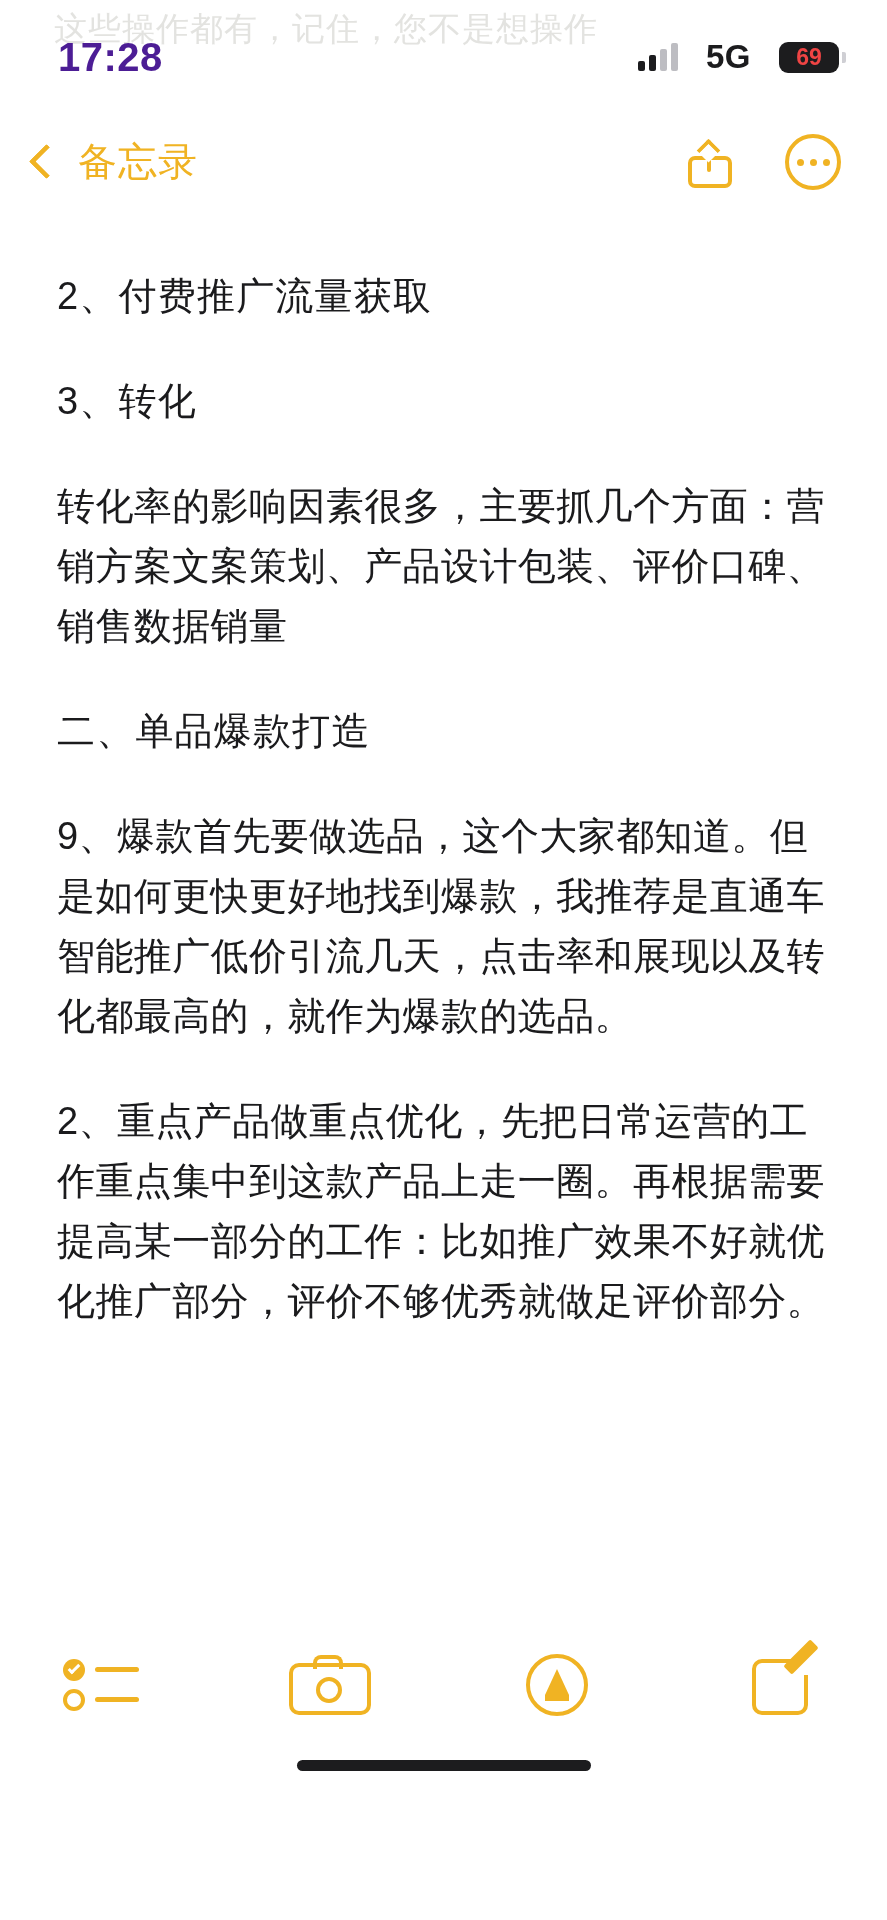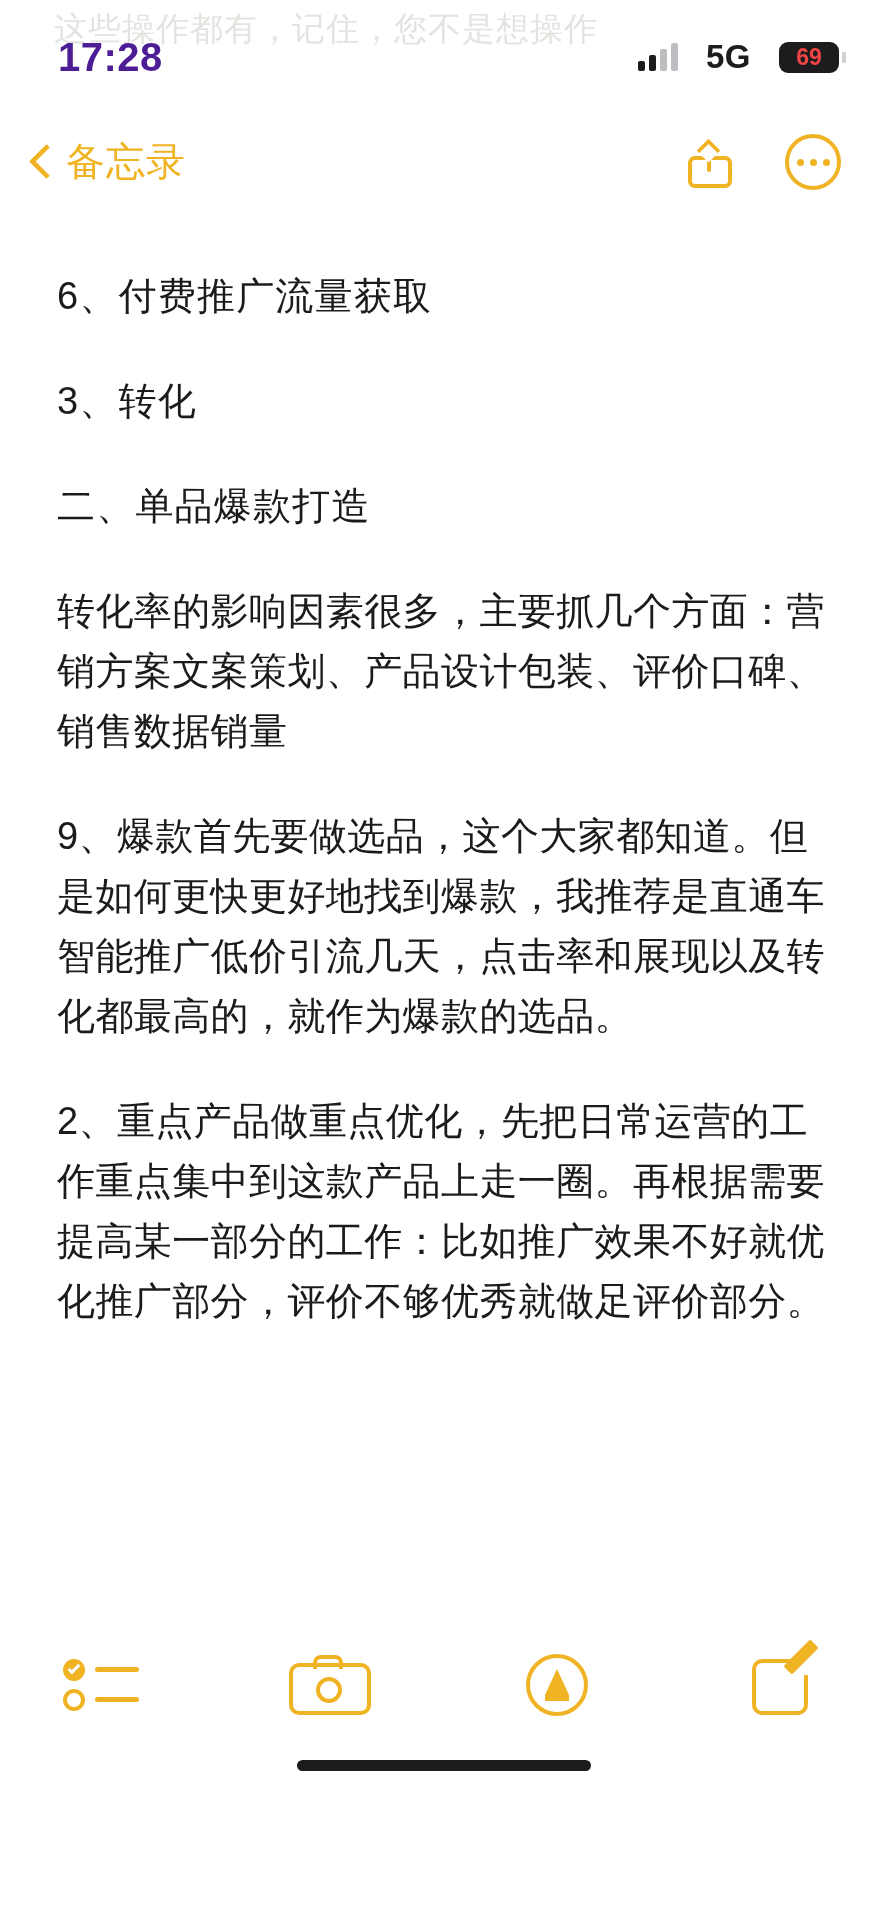--- a/index.html
+++ b/index.html
@@ -115,21 +115,21 @@
     flex: 0 0 108px;
     display: flex;
     align-items: center;
     justify-content: space-between;
     padding: 0 46px 0 22px;
     z-index: 5;
   }
   .nav-left {
     display: flex;
     align-items: center;
-    gap: 4px;
+    gap: 16px;
     cursor: pointer;
   }
   .chev {
     width: 40px;
     height: 44px;
     position: relative;
   }
   .chev::before {
     content: "";
     position: absolute;
@@ -378,24 +378,24 @@
       </span>
       <span class="icon-more">
         <i></i>
           <i></i>
           <i></i>
       </span>
     </div>
   </div>
 
   <div class="note-body">
-    <p class="para heading">6、付费推广流量获取</p>
+    <p class="para heading">2、付费推广流量获取</p>
     <p class="para heading">3、转化</p>
+    <p class="para">转化率的影响因素很多，主要抓几个方面：营销方案文案策划、产品设计包装、评价口碑、销售数据销量</p>
     <p class="para heading">二、单品爆款打造</p>
-    <p class="para">转化率的影响因素很多，主要抓几个方面：营销方案文案策划、产品设计包装、评价口碑、销售数据销量</p>
     <p class="para">9、爆款首先要做选品，这个大家都知道。但是如何更快更好地找到爆款，我推荐是直通车智能推广低价引流几天，点击率和展现以及转化都最高的，就作为爆款的选品。</p>
     <p class="para">2、重点产品做重点优化，先把日常运营的工作重点集中到这款产品上走一圈。再根据需要提高某一部分的工作：比如推广效果不好就优化推广部分，评价不够优秀就做足评价部分。</p>
   </div>
 
   <div class="toolbar">
     <div class="tb-btn">
       <span class="ic-checklist">
         <span class="dot d1">
             <span class="tick"></span>
           </span>

